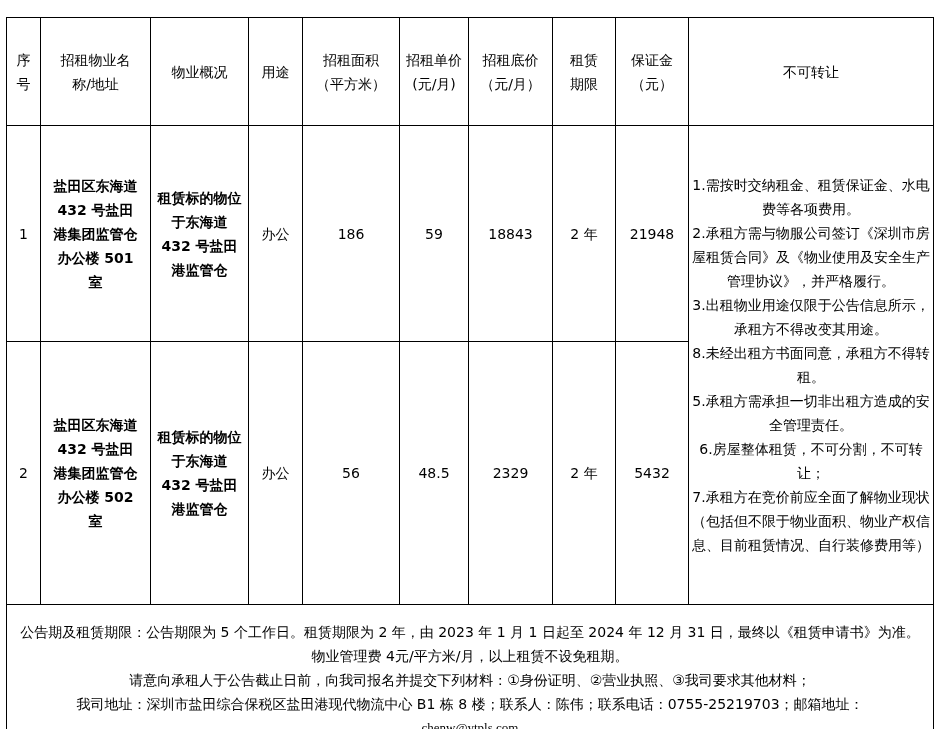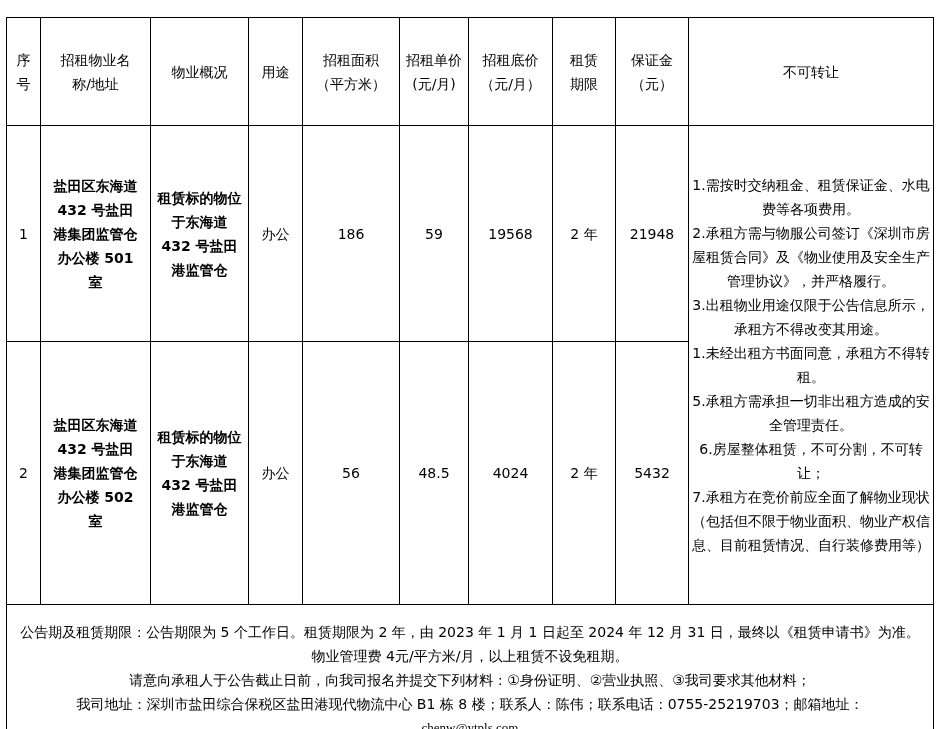--- a/index.html
+++ b/index.html
@@ -52,45 +52,45 @@
     <td>1</td>
     <td>
           <div class="cellwrap" style="padding:0 10px">盐田区东海道 432 号盐田港集团监管仓办公楼 501 室</div>
         </td>
     <td>
           <div class="cellwrap">租赁标的物位于东海道 432 号盐田港监管仓</div>
         </td>
     <td>办公</td>
     <td>186</td>
     <td>59</td>
-    <td>19568</td>
+    <td>18843</td>
     <td>2 年</td>
     <td>21948</td>
     <td class="cond" rowspan="2">
       <div>1.需按时交纳租金、租赁保证金、水电费等各项费用。</div>
       <div>2.承租方需与物服公司签订《深圳市房屋租赁合同》及《物业使用及安全生产管理协议》，并严格履行。</div>
       <div>3.出租物业用途仅限于公告信息所示，承租方不得改变其用途。</div>
-      <div>1.未经出租方书面同意，承租方不得转租。</div>
+      <div>8.未经出租方书面同意，承租方不得转租。</div>
       <div>5.承租方需承担一切非出租方造成的安全管理责任。</div>
       <div>6.房屋整体租赁，不可分割，不可转让；</div>
       <div>7.承租方在竞价前应全面了解物业现状（包括但不限于物业面积、物业产权信息、目前租赁情况、自行装修费用等）</div>
     </td>
   </tr>
   <tr class="r2">
     <td>2</td>
     <td>
           <div class="cellwrap" style="padding:0 10px">盐田区东海道 432 号盐田港集团监管仓办公楼 502 室</div>
         </td>
     <td>
           <div class="cellwrap">租赁标的物位于东海道 432 号盐田港监管仓</div>
         </td>
     <td>办公</td>
     <td>56</td>
     <td>48.5</td>
-    <td>4024</td>
+    <td>2329</td>
     <td>2 年</td>
     <td>5432</td>
   </tr>
   <tr>
     <td class="foot" colspan="10">
       <div>公告期及租赁期限：公告期限为 5 个工作日。租赁期限为 2 年，由 2023 年 1 月 1 日起至 2024 年 12 月 31 日，最终以《租赁申请书》为准。</div>
       <div>物业管理费 4元/平方米/月，以上租赁不设免租期。</div>
       <div>请意向承租人于公告截止日前，向我司报名并提交下列材料：①身份证明、②营业执照、③我司要求其他材料；</div>
       <div>我司地址：深圳市盐田综合保税区盐田港现代物流中心 B1 栋 8 楼；联系人：陈伟；联系电话：0755-25219703；邮箱地址：</div>
       <div class="email">chenw@ytpls.com</div>

